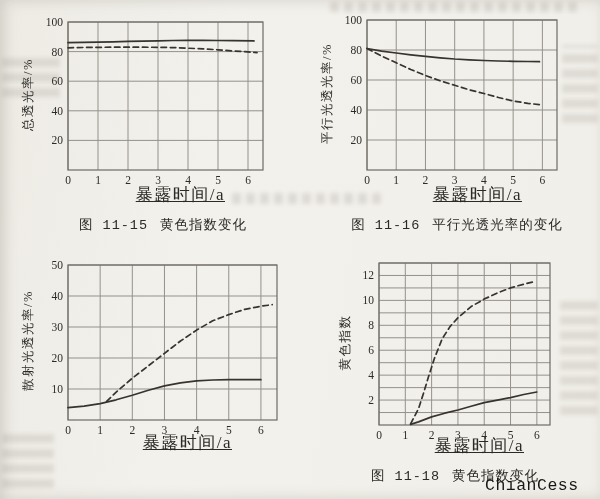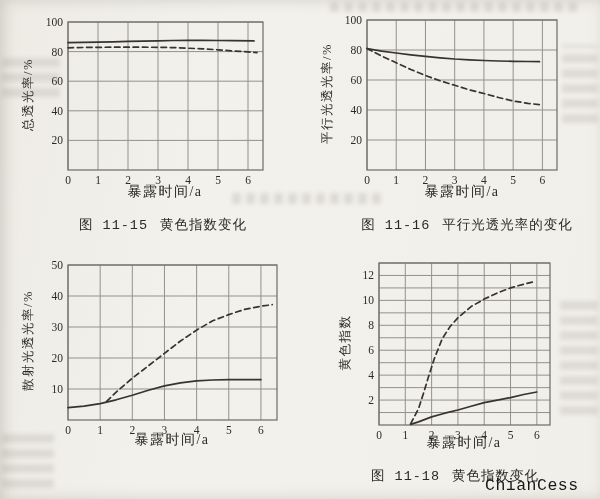--- a/index.html
+++ b/index.html
@@ -10,21 +10,21 @@
   .plot{position:absolute;}
   svg text{font-family:"Liberation Serif",serif;font-size:11.5px;fill:#2e2b27;}
   svg .ytick{text-anchor:end;}
   svg .xtick{text-anchor:middle;}
   .grid{stroke:#94918b;stroke-width:1;}
   .frame{fill:none;stroke:#6f6b64;stroke-width:1.2;}
   .series{fill:none;stroke:#37332e;stroke-width:1.7;stroke-linecap:round;stroke-linejoin:round;}
   .series.dashed{stroke-dasharray:5.5 3.8;}
   .ylab{position:absolute;width:150px;text-align:center;transform:rotate(-90deg);
         font-size:12.5px;letter-spacing:1.5px;white-space:nowrap;}
-  .xlab{position:absolute;width:120px;text-align:center;font-size:14px;letter-spacing:1.5px;}
+  .xlab{position:absolute;width:120px;text-align:right;font-size:17px;letter-spacing:1.5px;text-decoration:underline;}
   .caption{position:absolute;width:250px;text-align:center;font-size:13.5px;letter-spacing:1px;white-space:nowrap;}
   .caption .fig{margin-right:12px;font-family:Liberation Mono, monospace;}
   .watermark{position:absolute;left:485px;top:476px;
         font-family:"Liberation Mono","DejaVu Sans Mono",monospace;
         font-size:16.5px;color:#181715;letter-spacing:.5px;}
   
   .bleed{position:absolute;filter:blur(2px);opacity:.38;pointer-events:none;
         background:repeating-linear-gradient(90deg,rgba(140,135,125,.55) 0 9px,rgba(140,135,125,0) 9px 14px);}
   .bleed.v{background:repeating-linear-gradient(0deg,rgba(140,135,125,.5) 0 9px,rgba(140,135,125,0) 9px 15px);}
 </style>
@@ -99,21 +99,21 @@
       <text x="25" y="132" class="ytick">20</text>
       <text x="25" y="102" class="ytick">40</text>
       <text x="25" y="72" class="ytick">60</text>
       <text x="25" y="42" class="ytick">80</text>
       <text x="25" y="12" class="ytick">100</text>
       <rect x="30" y="8" width="190" height="150" class="frame"></rect>
       <polyline points="30.0,36.5 44.6,39.1 59.2,41.0 73.8,42.8 88.5,44.3 103.1,45.8 117.7,47.0 132.3,47.8 146.9,48.5 161.5,49.0 176.2,49.3 190.8,49.5 202.5,49.7" class="series solid"></polyline>
       <polyline points="30.0,36.5 44.6,44.0 59.2,50.8 73.8,57.5 88.5,63.5 103.1,68.8 117.7,73.3 132.3,77.8 146.9,81.5 161.5,85.5 176.2,89.0 190.8,91.3 205.4,93.0" class="series dashed"></polyline>
     </svg>
   <div class="xlab" style="left:402px;top:183px;">暴露时间/a</div>
-  <div class="caption" style="left:342px;top:216px;">
+  <div class="caption" style="left:332px;top:216px;">
     <span class="fig">图 11-16</span><span>平行光透光率的变化</span>
   </div>
 
   <div class="ylab" style="left:-47px;top:332px;">散射光透光率/%</div>
   <svg class="plot" style="left:38px;top:257px;" width="249" height="181">
       <line x1="30" y1="163" x2="30" y2="8" class="grid"></line>
       <text x="30" y="177" class="xtick">0</text>
       <line x1="62.15384615384615" y1="163" x2="62.15384615384615" y2="8" class="grid"></line>
       <text x="62.15384615384615" y="177" class="xtick">1</text>
       <line x1="94.3076923076923" y1="163" x2="94.3076923076923" y2="8" class="grid"></line>

